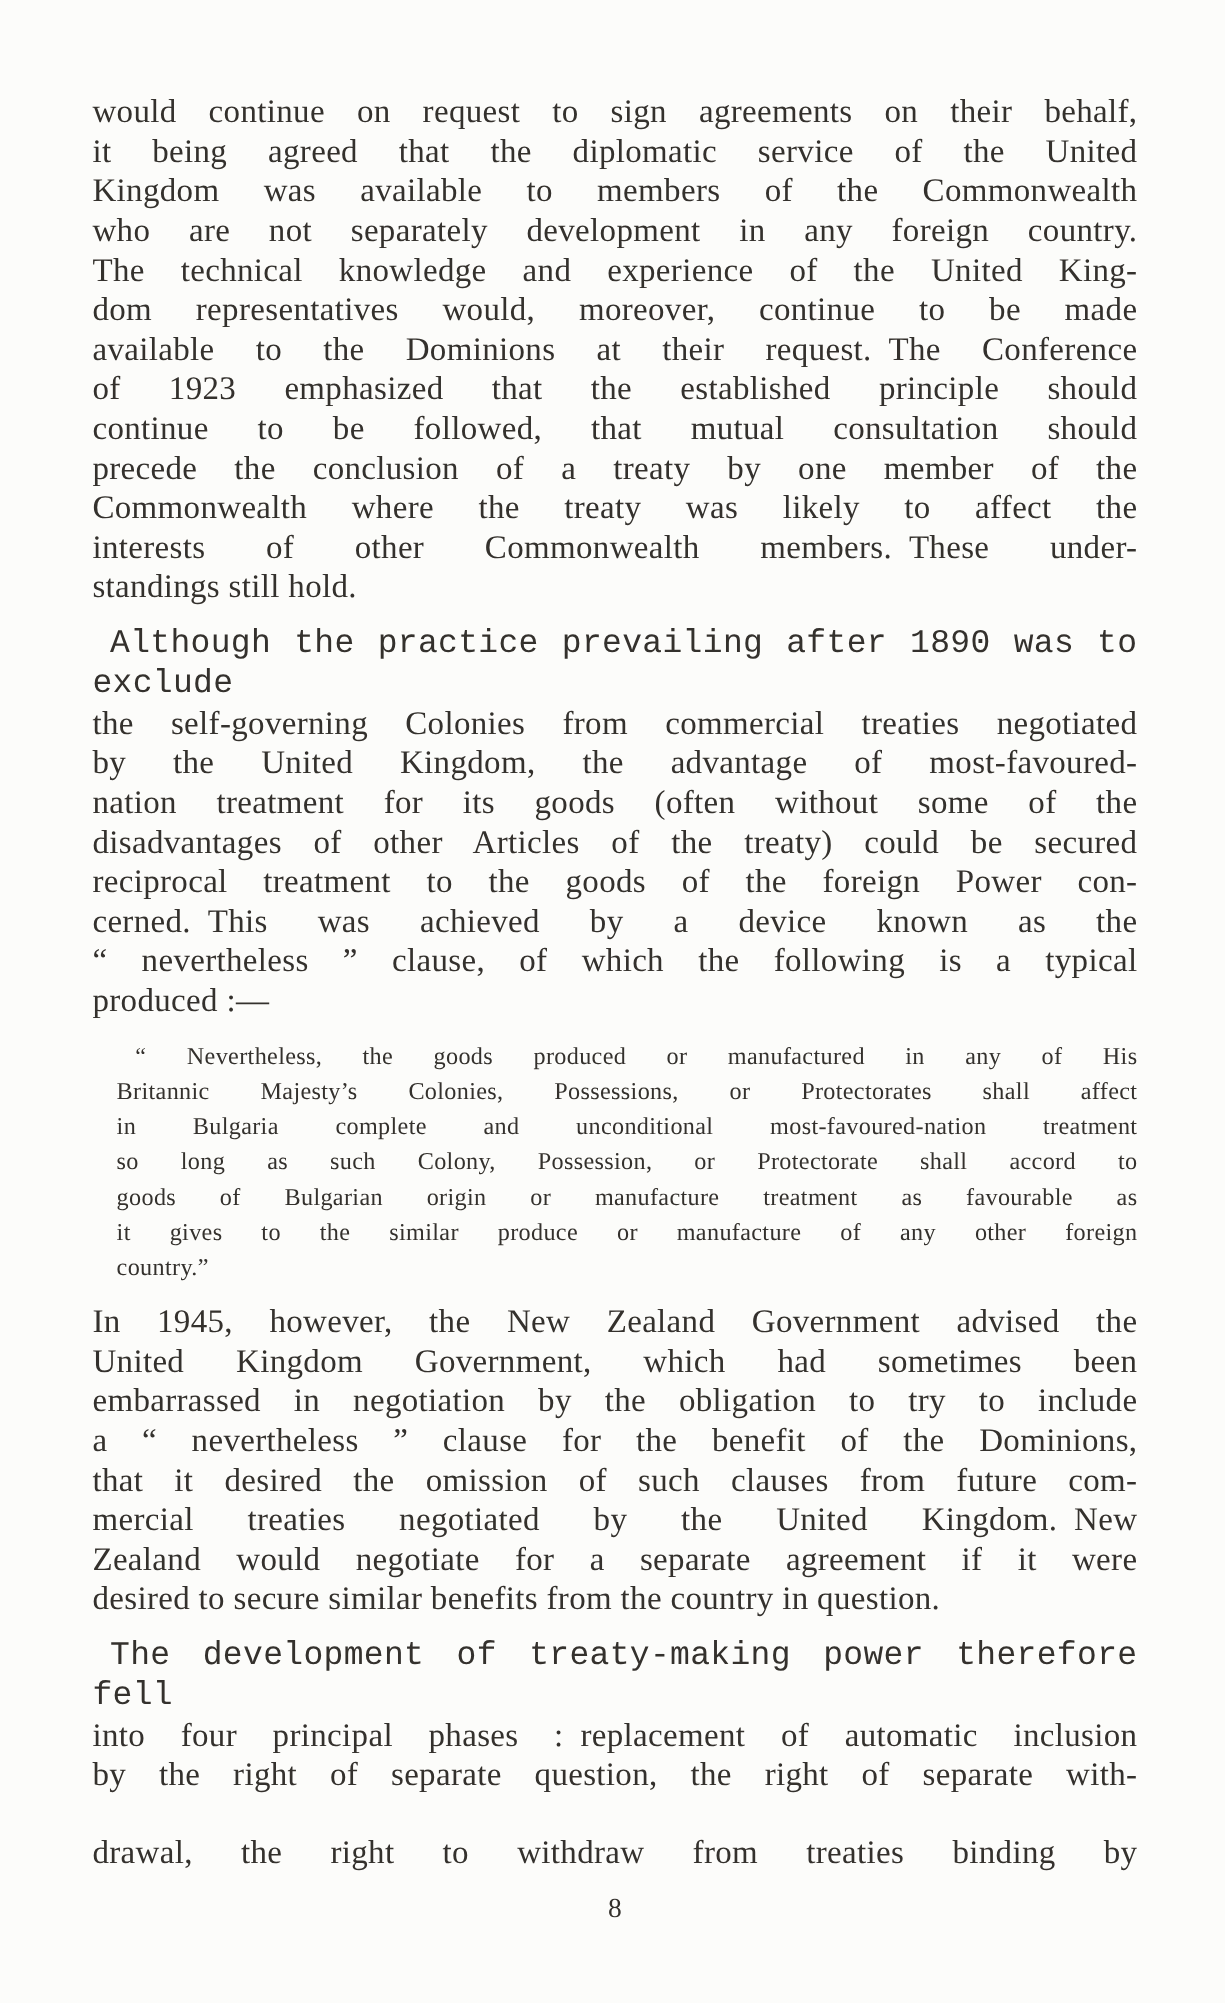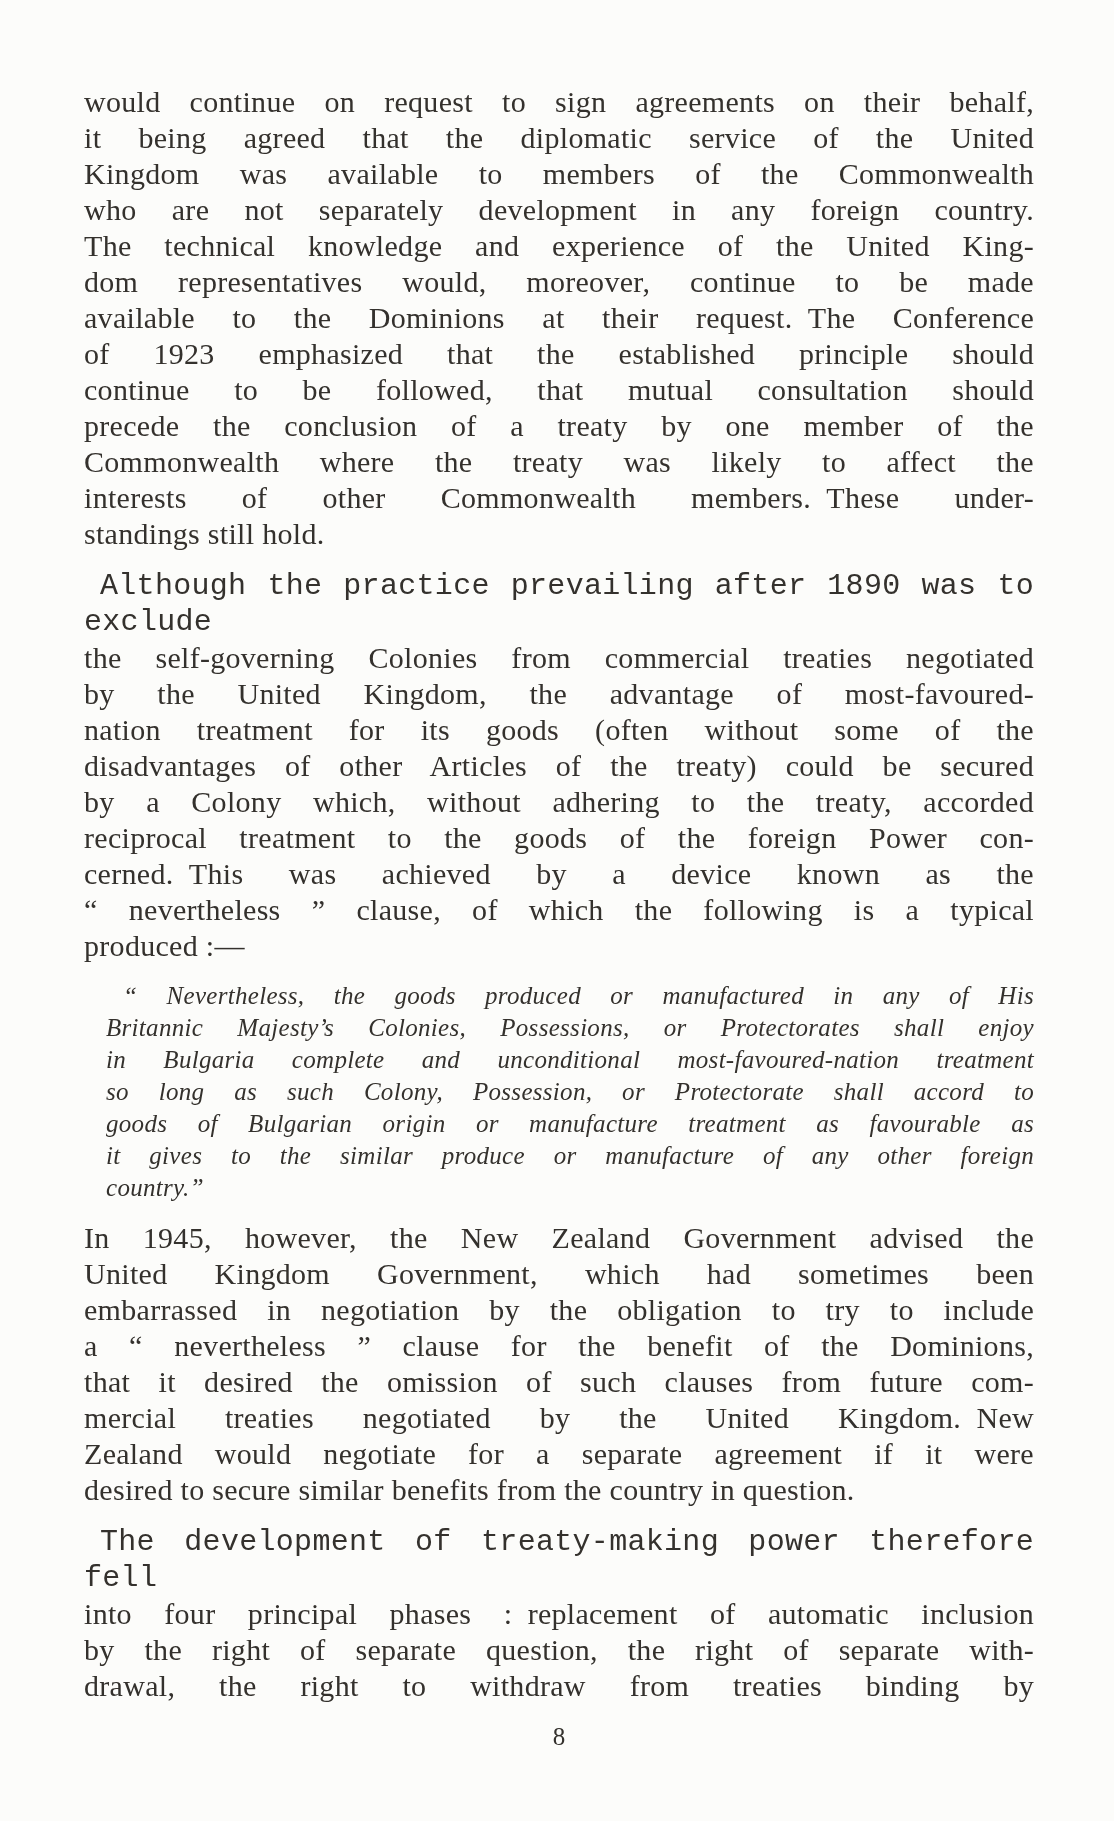--- a/index.html
+++ b/index.html
@@ -26,27 +26,26 @@
     letter-spacing: 0.3px;
     margin: 0;
   }
   .para + .para { margin-top: 16px; }
   .line {
     text-align: justify;
     text-align-last: justify;
     white-space: normal;
   }
   .line.last { text-align-last: left; }
-  .para.justify-last .line.last { text-align-last: justify; }
+  .para.justify-last .line.last { text-align-last: justify; margin-top: 35px; }
   .para.indent .line.first { text-indent: 16px; font-family: Liberation Mono, monospace; }
   .para.quote {
-    font-size: 25px;
+    font-size: 22px;
     line-height: 32px;
     margin: 16px 0 16px 22px;
-    font-style: italic;
   }
   .para.quote .line.first { text-indent: 17px; }
   .page-number {
     margin-top: 18px;
     text-align: center;
     font-family: "Liberation Serif", "DejaVu Serif", serif;
     font-size: 25px;
     line-height: 30px;
     color: #34312d;
   }
@@ -70,29 +69,28 @@
         <div class="line">Commonwealth where the treaty was likely to affect the</div>
         <div class="line">interests of other Commonwealth members. These under-</div>
         <div class="line last">standings still hold.</div>
       </div>
     <div class="para indent">
         <div class="line first">Although the practice prevailing after 1890 was to exclude</div>
         <div class="line">the self-governing Colonies from commercial treaties negotiated</div>
         <div class="line">by the United Kingdom, the advantage of most-favoured-</div>
         <div class="line">nation treatment for its goods (often without some of the</div>
         <div class="line">disadvantages of other Articles of the treaty) could be secured</div>
-        <div class="line">by a Colony which, without adhering to the treaty, accorded</div>
         <div class="line">reciprocal treatment to the goods of the foreign Power con-</div>
         <div class="line">cerned. This was achieved by a device known as the</div>
         <div class="line">“ nevertheless ” clause, of which the following is a typical</div>
         <div class="line last">produced :—</div>
       </div>
     <div class="para quote">
         <div class="line first">“ Nevertheless, the goods produced or manufactured in any of His</div>
-        <div class="line">Britannic Majesty’s Colonies, Possessions, or Protectorates shall enjoy</div>
+        <div class="line">Britannic Majesty’s Colonies, Possessions, or Protectorates shall affect</div>
         <div class="line">in Bulgaria complete and unconditional most-favoured-nation treatment</div>
         <div class="line">so long as such Colony, Possession, or Protectorate shall accord to</div>
         <div class="line">goods of Bulgarian origin or manufacture treatment as favourable as</div>
         <div class="line">it gives to the similar produce or manufacture of any other foreign</div>
         <div class="line last">country.”</div>
       </div>
     <div class="para">
         <div class="line first">In 1945, however, the New Zealand Government advised the</div>
         <div class="line">United Kingdom Government, which had sometimes been</div>
         <div class="line">embarrassed in negotiation by the obligation to try to include</div>

